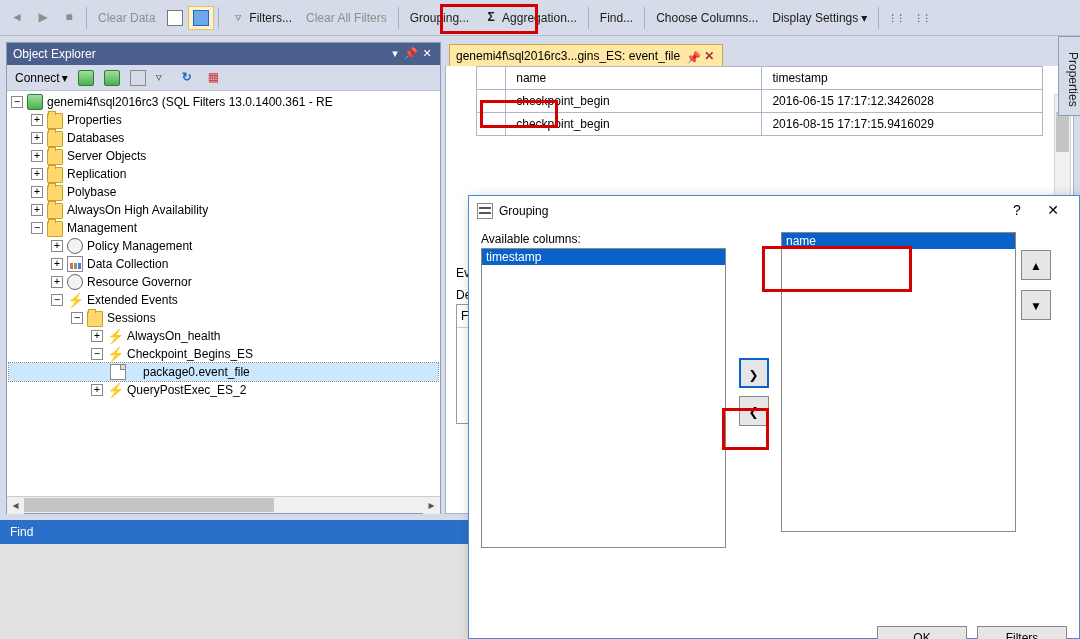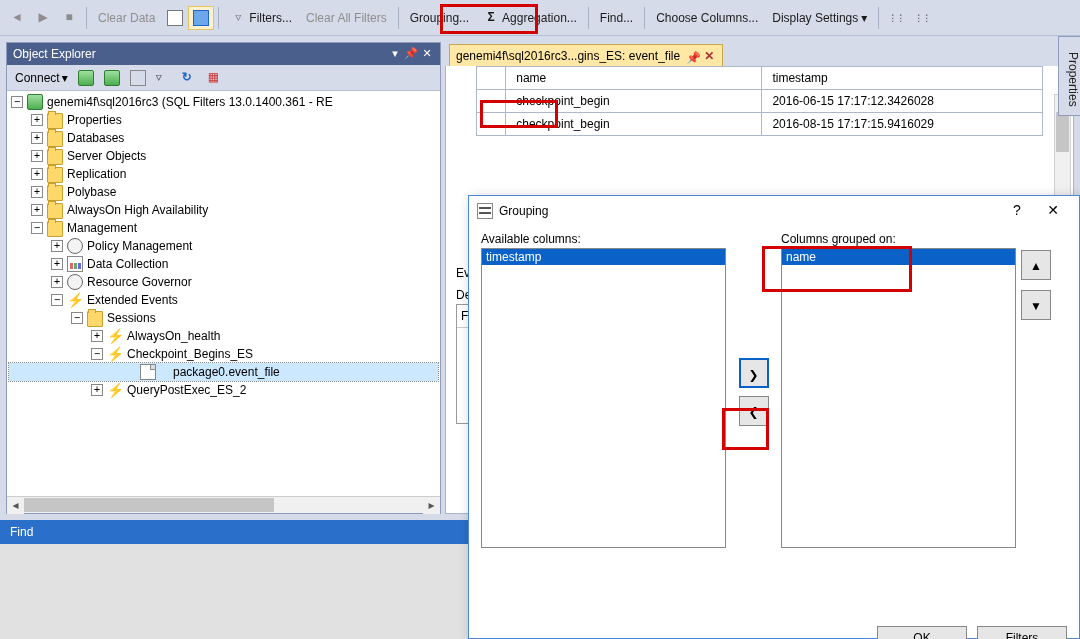--- a/index.html
+++ b/index.html
@@ -249,21 +249,21 @@
       <div class="tree-row" style="padding-left:82px;">
           <span class="exp">+</span>
           <span class="ticon lightning-icon">⚡</span>
           <span>AlwaysOn_health</span>
         </div>
       <div class="tree-row" style="padding-left:82px;">
           <span class="exp">−</span>
           <span class="ticon lightning-icon">⚡</span>
           <span>Checkpoint_Begins_ES</span>
         </div>
-      <div class="tree-row selected" style="padding-left:102px;gap:13px;">
+      <div class="tree-row selected" style="padding-left:72px;gap:13px;">
           <span class="noexp"></span>
           <span class="ticon file-icon"></span>
           <span>package0.event_file</span>
         </div>
       <div class="tree-row" style="padding-left:82px;">
           <span class="exp">+</span>
           <span class="ticon lightning-icon">⚡</span>
           <span>QueryPostExec_ES_2</span>
         </div>
     </div>
@@ -346,21 +346,20 @@
         <div class="col-label">Available columns:</div>
         <div class="listbox">
           <div class="item sel">timestamp</div>
         </div>
       </div>
       <div class="mid-btns">
         <button class="active"><span>❯</span></button>
         <button><span>❮</span></button>
       </div>
       <div>
-        <div class="col-label">Columns grouped on:</div>
         <div class="listbox" style="width:235px;">
           <div class="item sel">name</div>
         </div>
       </div>
       <div class="arrow-btns">
         <button><span>▲</span></button>
         <button><span>▼</span></button>
       </div>
     </div>
   </div>

